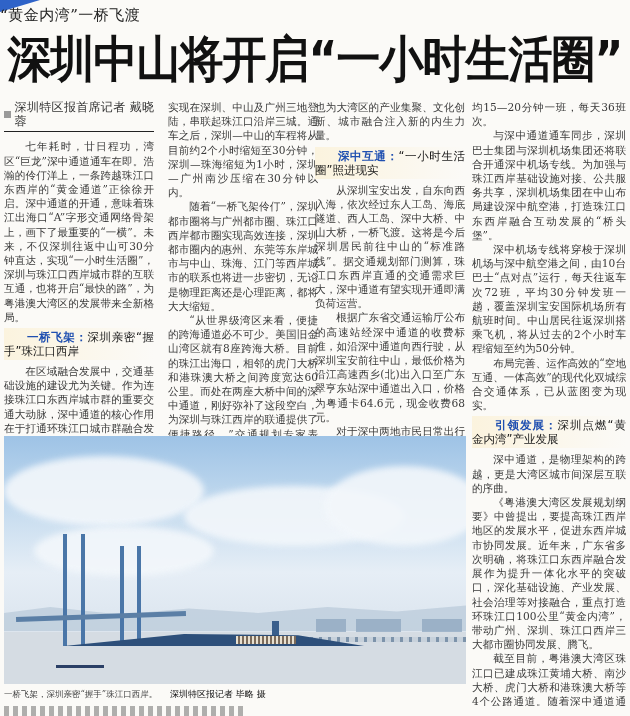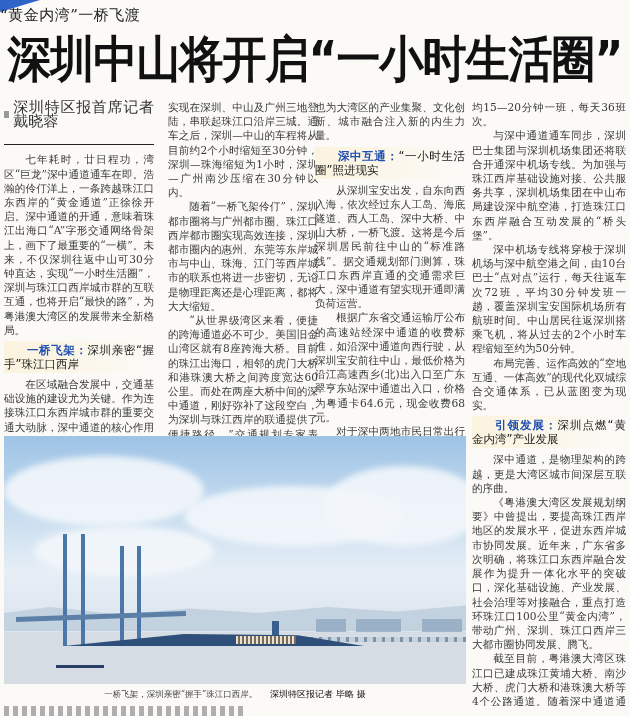--- a/index.html
+++ b/index.html
@@ -19,22 +19,22 @@
     font-size: 44px; line-height: 58px; color: #111; letter-spacing: -1px;
     transform: scaleY(1.12);
   }
   .col { position: absolute; top: 100px; font-size: 10.6px; line-height: 14.2px; text-align: justify; color: #3a3a3a; }
   .col p { text-indent: 2em; }
   .c1 { left: 4px; width: 150px; }
   .c2 { left: 168px; width: 150px; }
   .c3 { left: 315px; width: 150px; }
   .c4 { left: 472px; width: 154px; height: 606px; overflow: hidden; }
   .byline {
-    font-family: "DejaVu Sans", sans-serif; font-size: 15px; color: #333;
-    border-bottom: 1px solid #222; padding-bottom: 16px; margin-bottom: 7px; display: flex; align-items: center; gap: 4px;
+    font-family: "DejaVu Sans", sans-serif; font-size: 12px; color: #333;
+    border-bottom: 1px solid #222; padding-bottom: 3px; margin-bottom: 7px; display: flex; align-items: center; gap: 4px;
   }
   .byline .sq { width: 7px; height: 7px; background: #9a9a9a; display: inline-block; }
   .sub {
     font-family: "DejaVu Sans", sans-serif; font-size: 11.5px; line-height: 14px; color: #1a1a1a;
     margin: 4px 0 4px; padding: 2px 0; background: linear-gradient(90deg, #fbf3de, #fbfaf7);
   }
   .sub .lead { color: #1f4fb0; font-weight: bold; padding-left: 2em; margin-top: 21px; }
   .photo {
     position: absolute; left: 4px; top: 436px; width: 462px; height: 248px; overflow: hidden;
     background: linear-gradient(180deg, #9ec3e6 0%, #c6dcef 30%, #e6eef6 55%, #dfe8f1 70%, #d7dfe7 100%);
@@ -47,21 +47,21 @@
   .deck { position: absolute; height: 5px; background: #5b7fa6; }
   .island { position: absolute; left: 60px; top: 198px; width: 300px; height: 12px; background: #2d4f7a;
     clip-path: polygon(0 100%, 40% 0, 78% 10%, 100% 100%); }
   .island-stripe { position: absolute; left: 232px; top: 200px; width: 60px; height: 8px;
     background: repeating-linear-gradient(90deg, #e8e0d0 0 2px, #7a6a5a 2px 4px); }
   .far-bridge { position: absolute; left: 270px; top: 201px; width: 192px; height: 5px;
     background: repeating-linear-gradient(90deg, #7d93aa 0 3px, #c7d1db 3px 9px); }
   .buildings { position: absolute; top: 183px; height: 18px; background: #8ea6bf; opacity: .75; }
   .boat { position: absolute; left: 52px; top: 229px; width: 48px; height: 3px; background: #2a3f66; }
   .caption {
-    position: absolute; left: 4px; top: 688px; width: 462px; text-align: center; font-size: 8.5px; color: #444;
+    position: absolute; left: 4px; top: 688px; width: 462px; text-align: left; font-size: 8.5px; color: #444;
   }
   .caption .credit { font-family: "DejaVu Sans", sans-serif; font-size: 9px; color: #111; margin-left: 10px; }
   .bottom-cut { position: absolute; left: 4px; top: 706px; width: 240px; height: 10px;
     background: repeating-linear-gradient(90deg, #222 0 5px, transparent 5px 9px); opacity: .35; }
 </style>
 </head>
 <body>
 
 <div class="corner-accent"></div>
 

